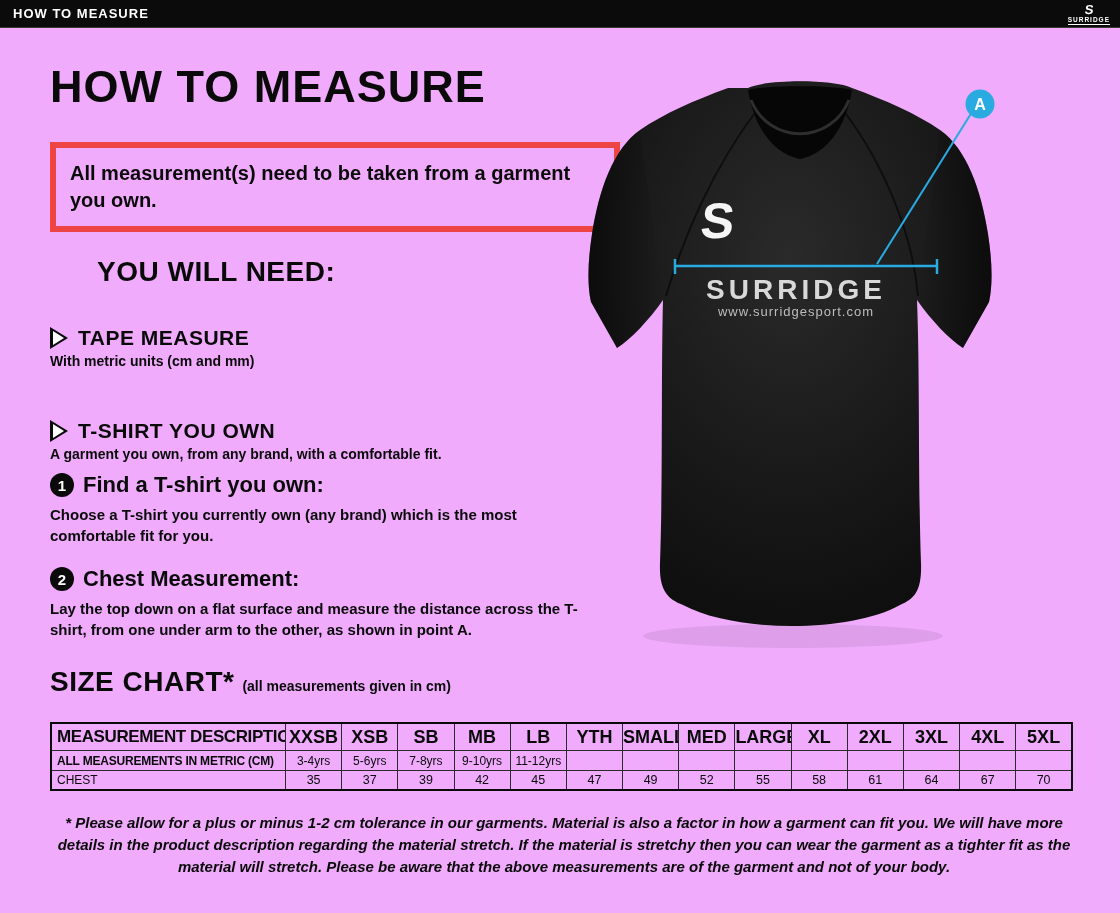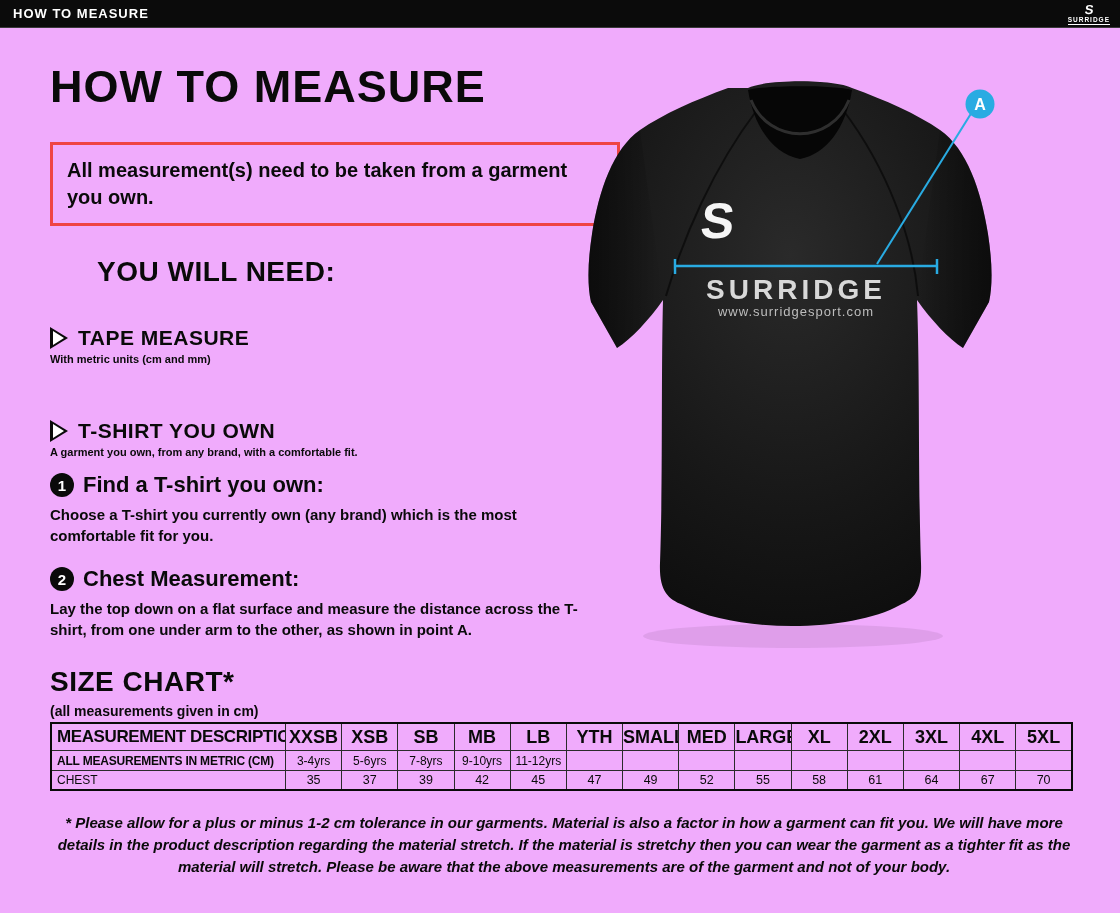--- a/index.html
+++ b/index.html
@@ -12,46 +12,46 @@
   .topbar-title{color:#fff;font-size:13px;font-weight:700;letter-spacing:1px;}
   .topbar-brand{display:flex;flex-direction:column;align-items:center;line-height:1;padding-top:1px;}
   .topbar-brand .s-icon{font-weight:900;font-size:13px;color:#fff;transform:skewX(-8deg);}
   .topbar-brand .brand-word{color:#fff;font-size:6.5px;font-weight:700;letter-spacing:1px;border-bottom:1px solid #fff;padding-bottom:1px;margin-top:1px;}
 
   
   .h1{position:absolute;left:50px;top:64px;font-size:45px;font-weight:900;letter-spacing:1px;line-height:1;}
 
   
   .note-box{position:absolute;left:50px;top:142px;width:570px;box-sizing:border-box;
-            border:3px solid #ef4444;padding:12px 14px;font-size:20px;font-weight:700;line-height:1.35;}
+            border:6px solid #ef4444;padding:12px 14px;font-size:20px;font-weight:700;line-height:1.35;}
 
   .h2{position:absolute;left:50px;font-size:28px;font-weight:900;letter-spacing:.5px;line-height:1;}
   .h2.need{top:258px;margin-left:47px;}
 
   .need-item{position:absolute;left:50px;}
   .need-item.tape{top:318px;}
   .need-item.tshirt{top:411px;}
   .need-item .row{display:flex;align-items:center;gap:10px;margin-top:8px;}
   .tri-icon{width:0;height:0;border-top:11px solid transparent;border-bottom:11px solid transparent;border-left:18px solid #0a0a0a;position:relative;}
   .tri-icon::after{content:"";position:absolute;left:-15px;top:-7px;width:0;height:0;
                    border-top:7px solid transparent;border-bottom:7px solid transparent;border-left:11px solid #fff;}
   .need-item .title{font-size:21px;font-weight:800;letter-spacing:.5px;}
-  .need-item .desc{font-size:11px;font-weight:700;margin-top:3px;}
+  .need-item .desc{font-size:14px;font-weight:700;margin-top:3px;text-align:center;}
 
   .step{position:absolute;left:50px;width:530px;}
   .step.one{top:472px;}
   .step.two{top:566px;}
   .step .row{display:flex;align-items:center;gap:9px;}
   .num-circle{width:24px;height:24px;border-radius:50%;background:#0a0a0a;color:#fff;
               display:flex;align-items:center;justify-content:center;font-size:15px;font-weight:800;flex:0 0 auto;}
   .step .title{font-size:22px;font-weight:800;}
   .step .desc{font-size:15px;font-weight:700;line-height:1.4;margin-top:6px;}
 
   
-  .h2.chart{top:668px;display:flex;align-items:baseline;gap:8px;flex-direction:column;}
+  .h2.chart{top:668px;display:flex;align-items:baseline;gap:8px;}
   .h2.chart .sub{font-size:14px;font-weight:800;letter-spacing:0;}
 
   .size-table{position:absolute;left:50px;top:722px;width:1023px;border-collapse:collapse;table-layout:fixed;
               border:2px solid #0a0a0a;}
   .size-table th,.size-table td{border:1px solid #2b2b2b;text-align:center;padding:0;overflow:hidden;white-space:nowrap;}
   .size-table tr>*:first-child{width:228px;text-align:left;padding-left:5px;}
   .size-table thead th{font-size:18px;font-weight:700;height:26px;}
   .size-table thead th:first-child{font-size:17px;letter-spacing:-0.4px;}
   .size-table tbody tr:nth-child(1) td{font-size:12px;height:19px;}
   .size-table tbody tr:nth-child(1) td:first-child{font-weight:700;font-size:12px;letter-spacing:-0.2px;margin-top:12px;}

